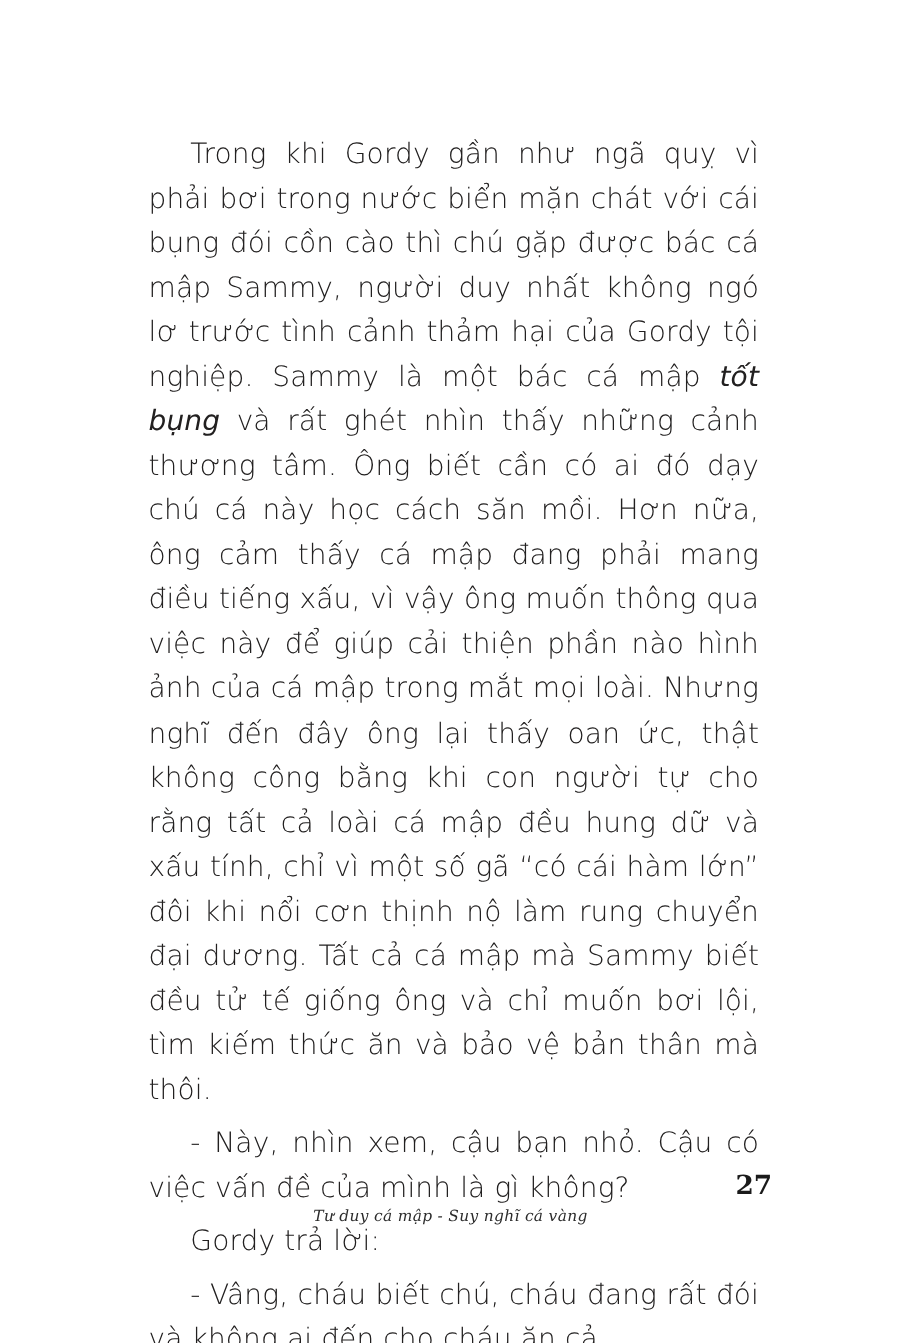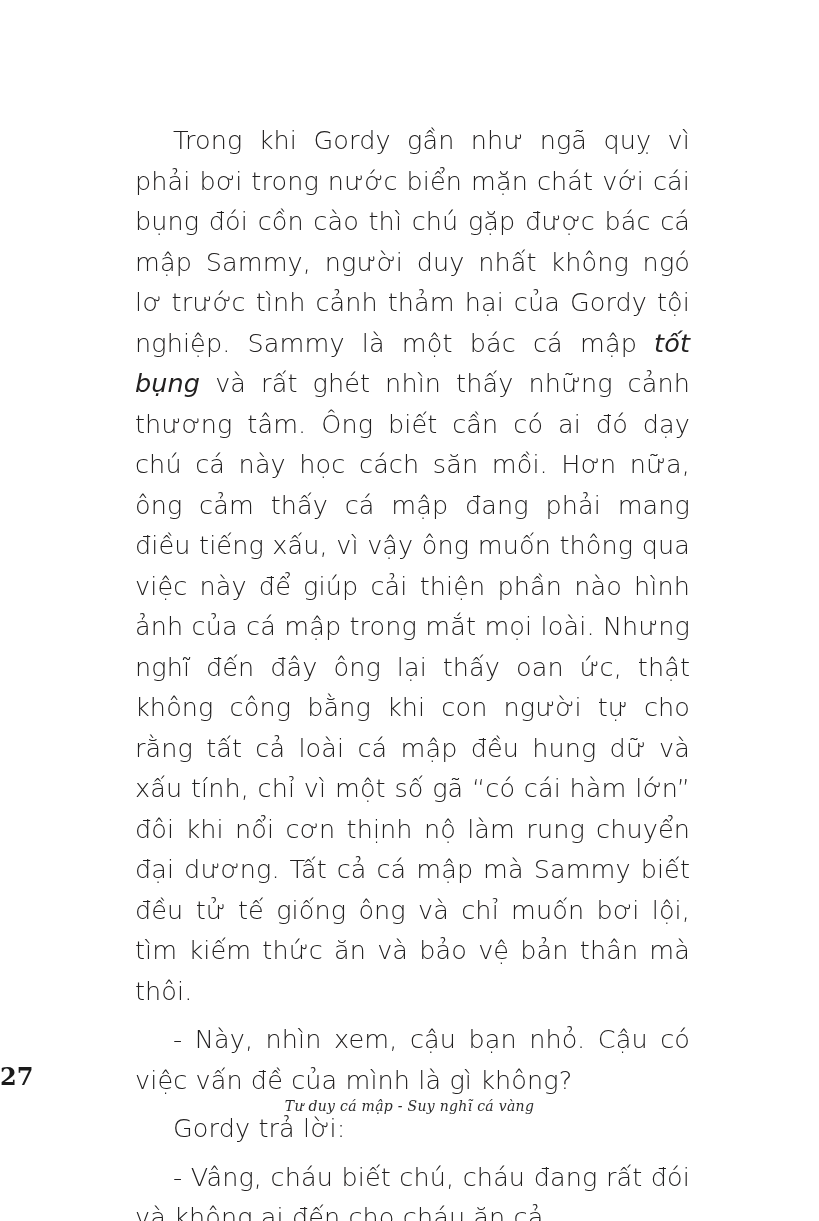--- a/index.html
+++ b/index.html
@@ -43,21 +43,21 @@
     font-style: italic;
   }
   .spacer {
     height: 6px;
   }
   .page-number {
     position: absolute;
     top: 1062px;
     left: 0;
     width: 702px;
-    text-align: left;
+    text-align: right;
     font-family: "DejaVu Serif", serif;
     font-weight: bold;
     font-size: 24px;
     color: #1a1a1a;
   }
   .footer-title {
     position: absolute;
     top: 1098px;
     left: 0;
     width: 819px;

